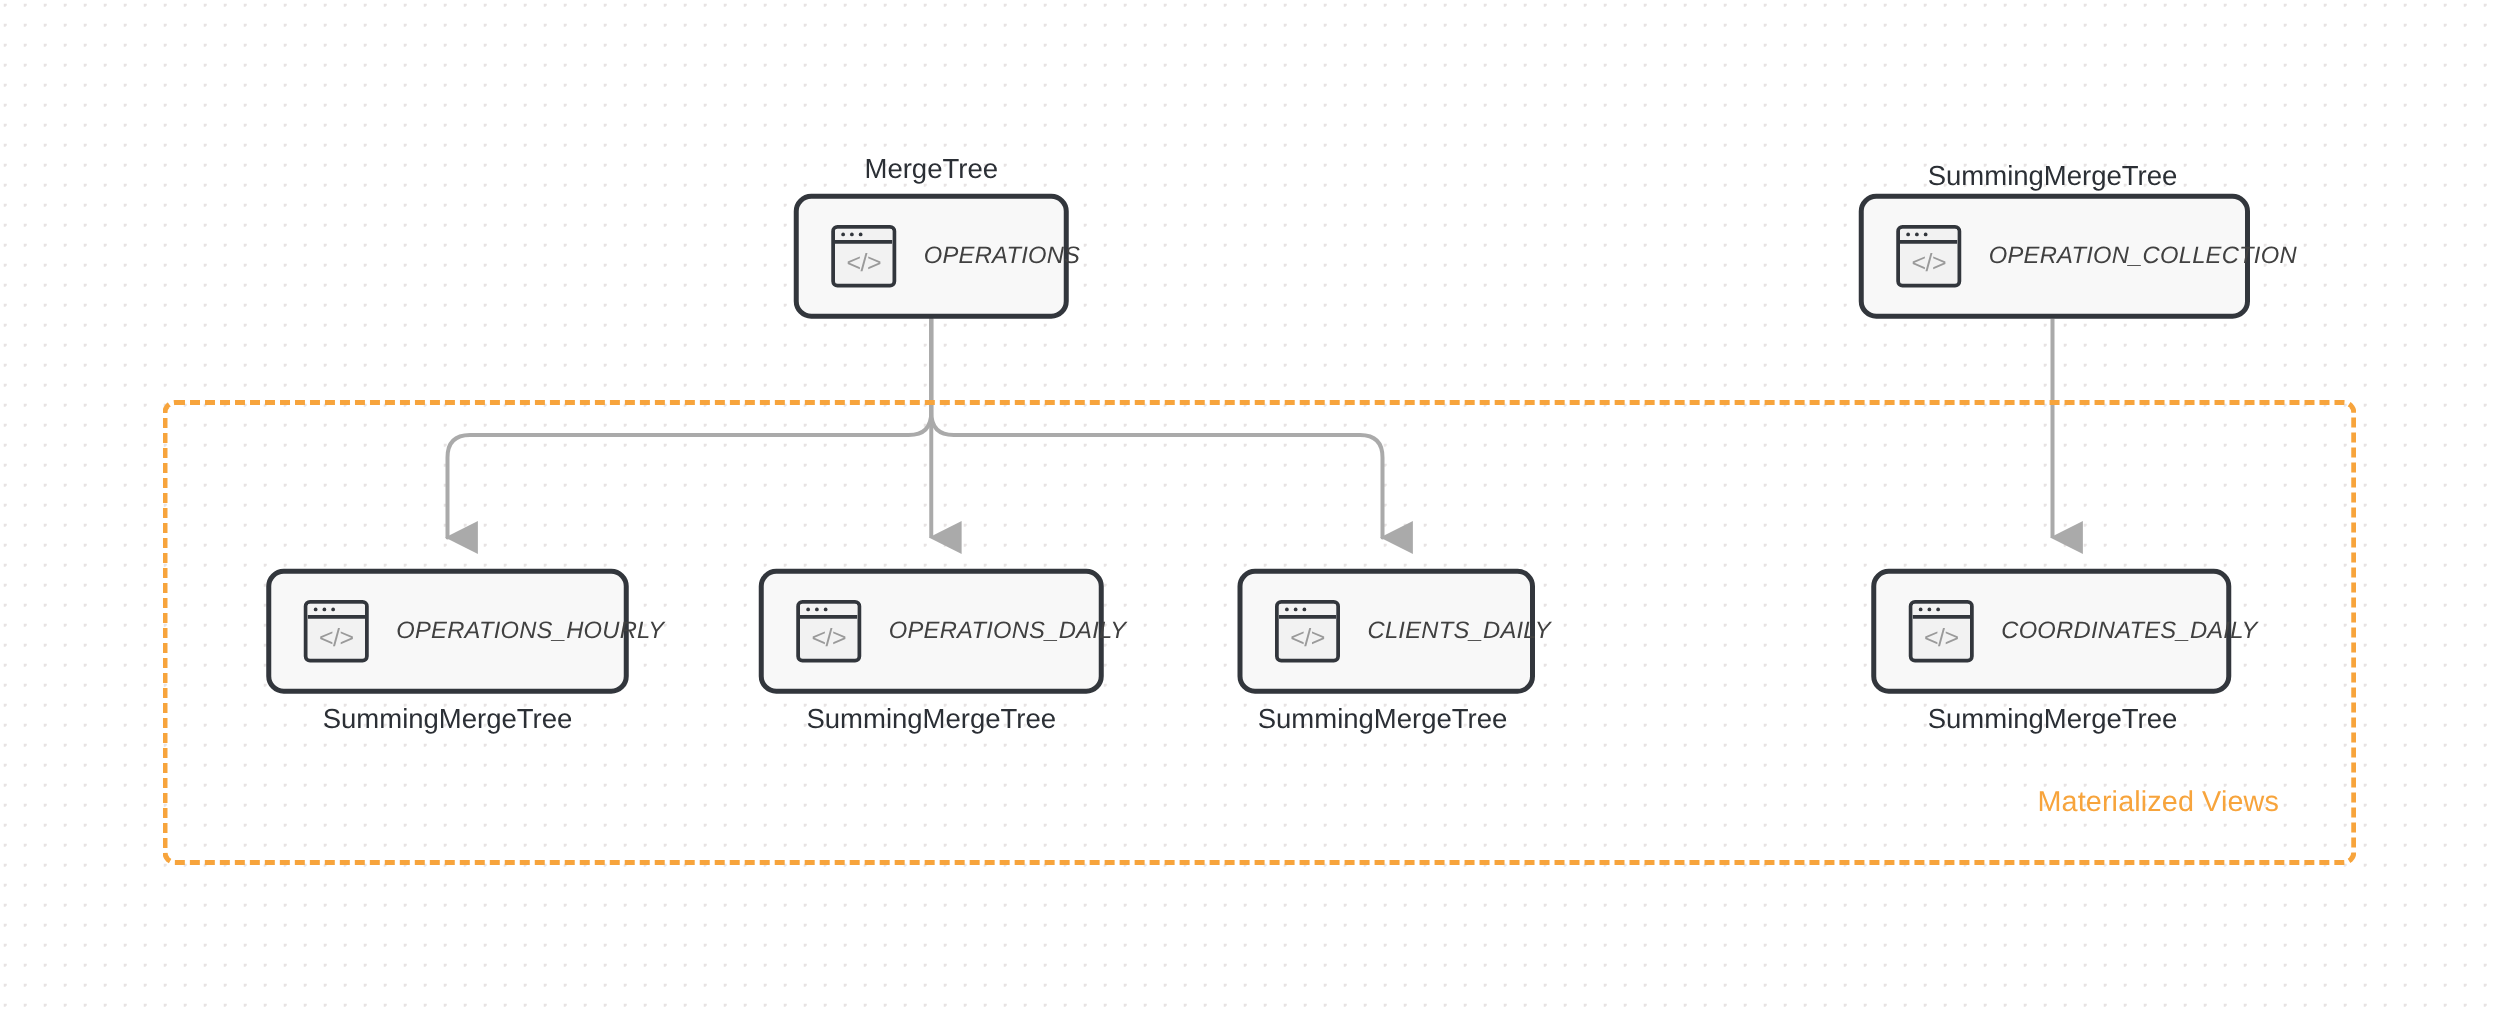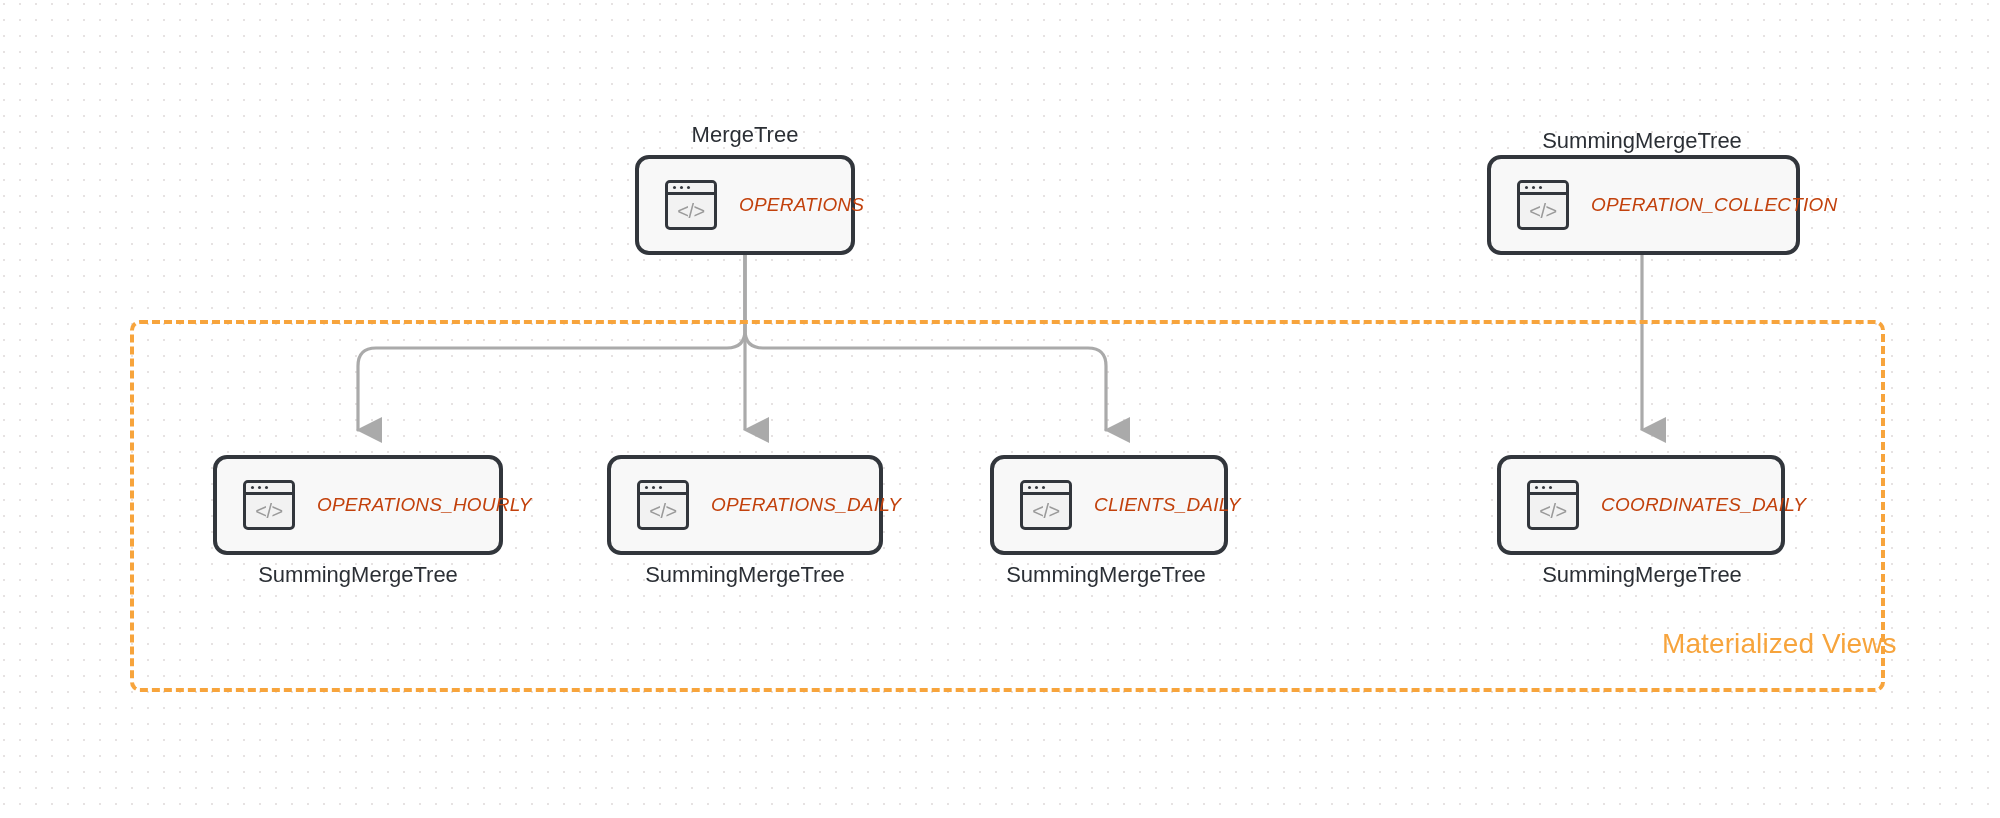--- a/index.html
+++ b/index.html
@@ -40,25 +40,24 @@
   
   .group-box {
     position: absolute;
     box-sizing: border-box;
     border: 4px dashed #f7a43c;
     border-radius: 10px;
   }
   .group-label {
     position: absolute;
     color: #f7a43c;
-    font-size: 28px;
+    font-size: 23px;
     font-family: "Liberation Sans", sans-serif;
     white-space: nowrap;
     letter-spacing: 0.1px;
-    margin-left: 32px;
   }
 
   
   .node {
     position: absolute;
     box-sizing: border-box;
     background: #f8f8f8;
     border: 4px solid #32363c;
     border-radius: 14px;
     display: flex;
@@ -111,21 +110,21 @@
     justify-content: center;
     color: #9a9a9a;
     font-size: 20px;
     font-family: "Liberation Sans", sans-serif;
     letter-spacing: -0.5px;
     line-height: 1;
   }
   .node-title {
     font-style: italic;
     font-size: 19px;
-    color: #c2410c;
+    color: #404040;
     font-family: "Liberation Sans", sans-serif;
     white-space: nowrap;
     letter-spacing: 0.2px;
   }
 
   
   .caption {
     position: absolute;
     font-size: 22px;
     color: #2b2f35;

